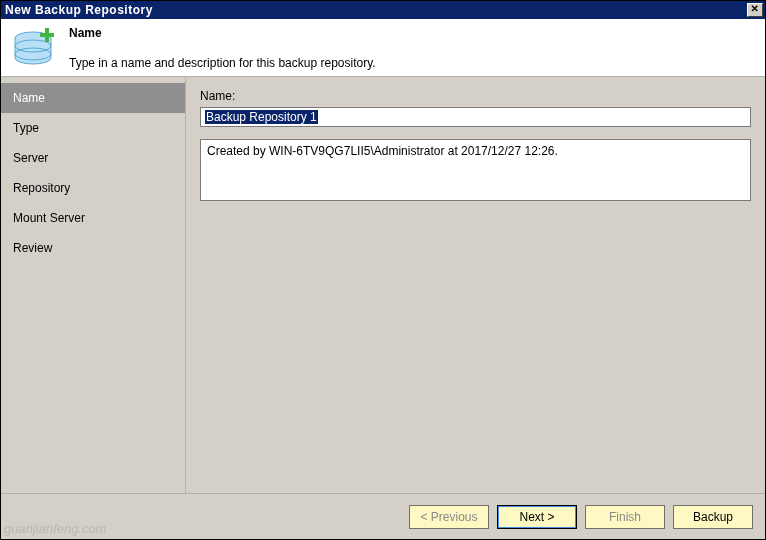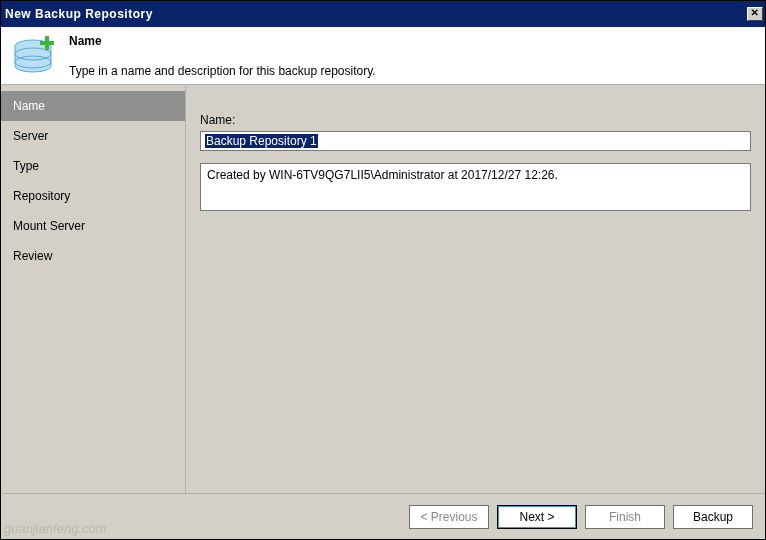--- a/index.html
+++ b/index.html
@@ -16,21 +16,21 @@
   height: 540px;
   border: 1px solid #000;
   display: flex;
   flex-direction: column;
   background: #d4d0c8;
 }
 .titlebar {
   background: #0a246a;
   background: linear-gradient(to right, #0a246a, #0a246a);
   color: #fff;
-  height: 26px;
+  height: 18px;
   display: flex;
   align-items: center;
   padding: 0 2px 0 4px;
   font-family: "SimSun", "MS Sans Serif", sans-serif;
   font-size: 12px;
   font-weight: bold;
   letter-spacing: 0.5px;
 }
 .titlebar-title { flex: 1; }
 .close-btn {
@@ -74,21 +74,21 @@
 }
 .sidebar-item {
   padding: 8px 12px;
   font-size: 12px;
   color: #000;
   cursor: pointer;
 }
 .sidebar-item.active { background: #8f8f8f; color: #fff; }
 .main {
   flex: 1;
-  padding: 28px 14px;
+  padding: 12px 14px;
   display: flex;
   flex-direction: column;
 }
 .field-label { font-size: 12px; color: #000; margin-bottom: 4px; }
 .text-input {
   width: 100%;
   border: 1px solid #7a7a7a;
   background: #fff;
   padding: 2px 4px;
   font-size: 12px;
@@ -101,38 +101,38 @@
   padding: 0 1px;
   text-align: right;
 }
 .desc-box {
   width: 100%;
   border: 1px solid #7a7a7a;
   background: #fff;
   padding: 4px 6px;
   font-size: 12px;
   font-family: inherit;
-  height: 48px;
+  height: 62px;
   resize: none;
 }
 .field-gap { height: 12px; }
 .footer {
   height: 46px;
   border-top: 1px solid #b0b0b0;
   display: flex;
   align-items: center;
   justify-content: flex-end;
   padding: 0 12px;
   gap: 8px;
   background: #d4d0c8;
 }
 .btn {
   min-width: 80px;
   height: 24px;
-  background: #ffffff;
+  background: #fef9c3;
   border: 1px solid #707070;
   font-size: 12px;
   cursor: pointer;
   padding: 0 2px;
 }
 .btn.default {
   border: 1px solid #000;
   box-shadow: inset 0 0 0 1px #4a8de0;
 }
 .btn:disabled { color: #8a8a8a; cursor: default; }
@@ -168,22 +168,22 @@
     </div>
     <div class="header-text">
       <div class="header-title">Name</div>
       <div class="header-desc">Type in a name and description for this backup repository.</div>
     </div>
   </div>
 
   <div class="body">
     <div class="sidebar">
       <div class="sidebar-item active"><span>Name</span></div>
+      <div class="sidebar-item"><span>Type</span></div>
       <div class="sidebar-item"><span>Server</span></div>
-      <div class="sidebar-item"><span>Type</span></div>
       <div class="sidebar-item"><span>Repository</span></div>
       <div class="sidebar-item"><span>Mount Server</span></div>
       <div class="sidebar-item"><span>Review</span></div>
     </div>
 
     <div class="main">
       <div class="field-label">Name:</div>
       <div class="text-input"><span class="selected">Backup Repository 1</span></div>
       <div class="field-gap"></div>
       <textarea class="desc-box" style="">Created by WIN-6TV9QG7LII5\Administrator at 2017/12/27 12:26.</textarea>

